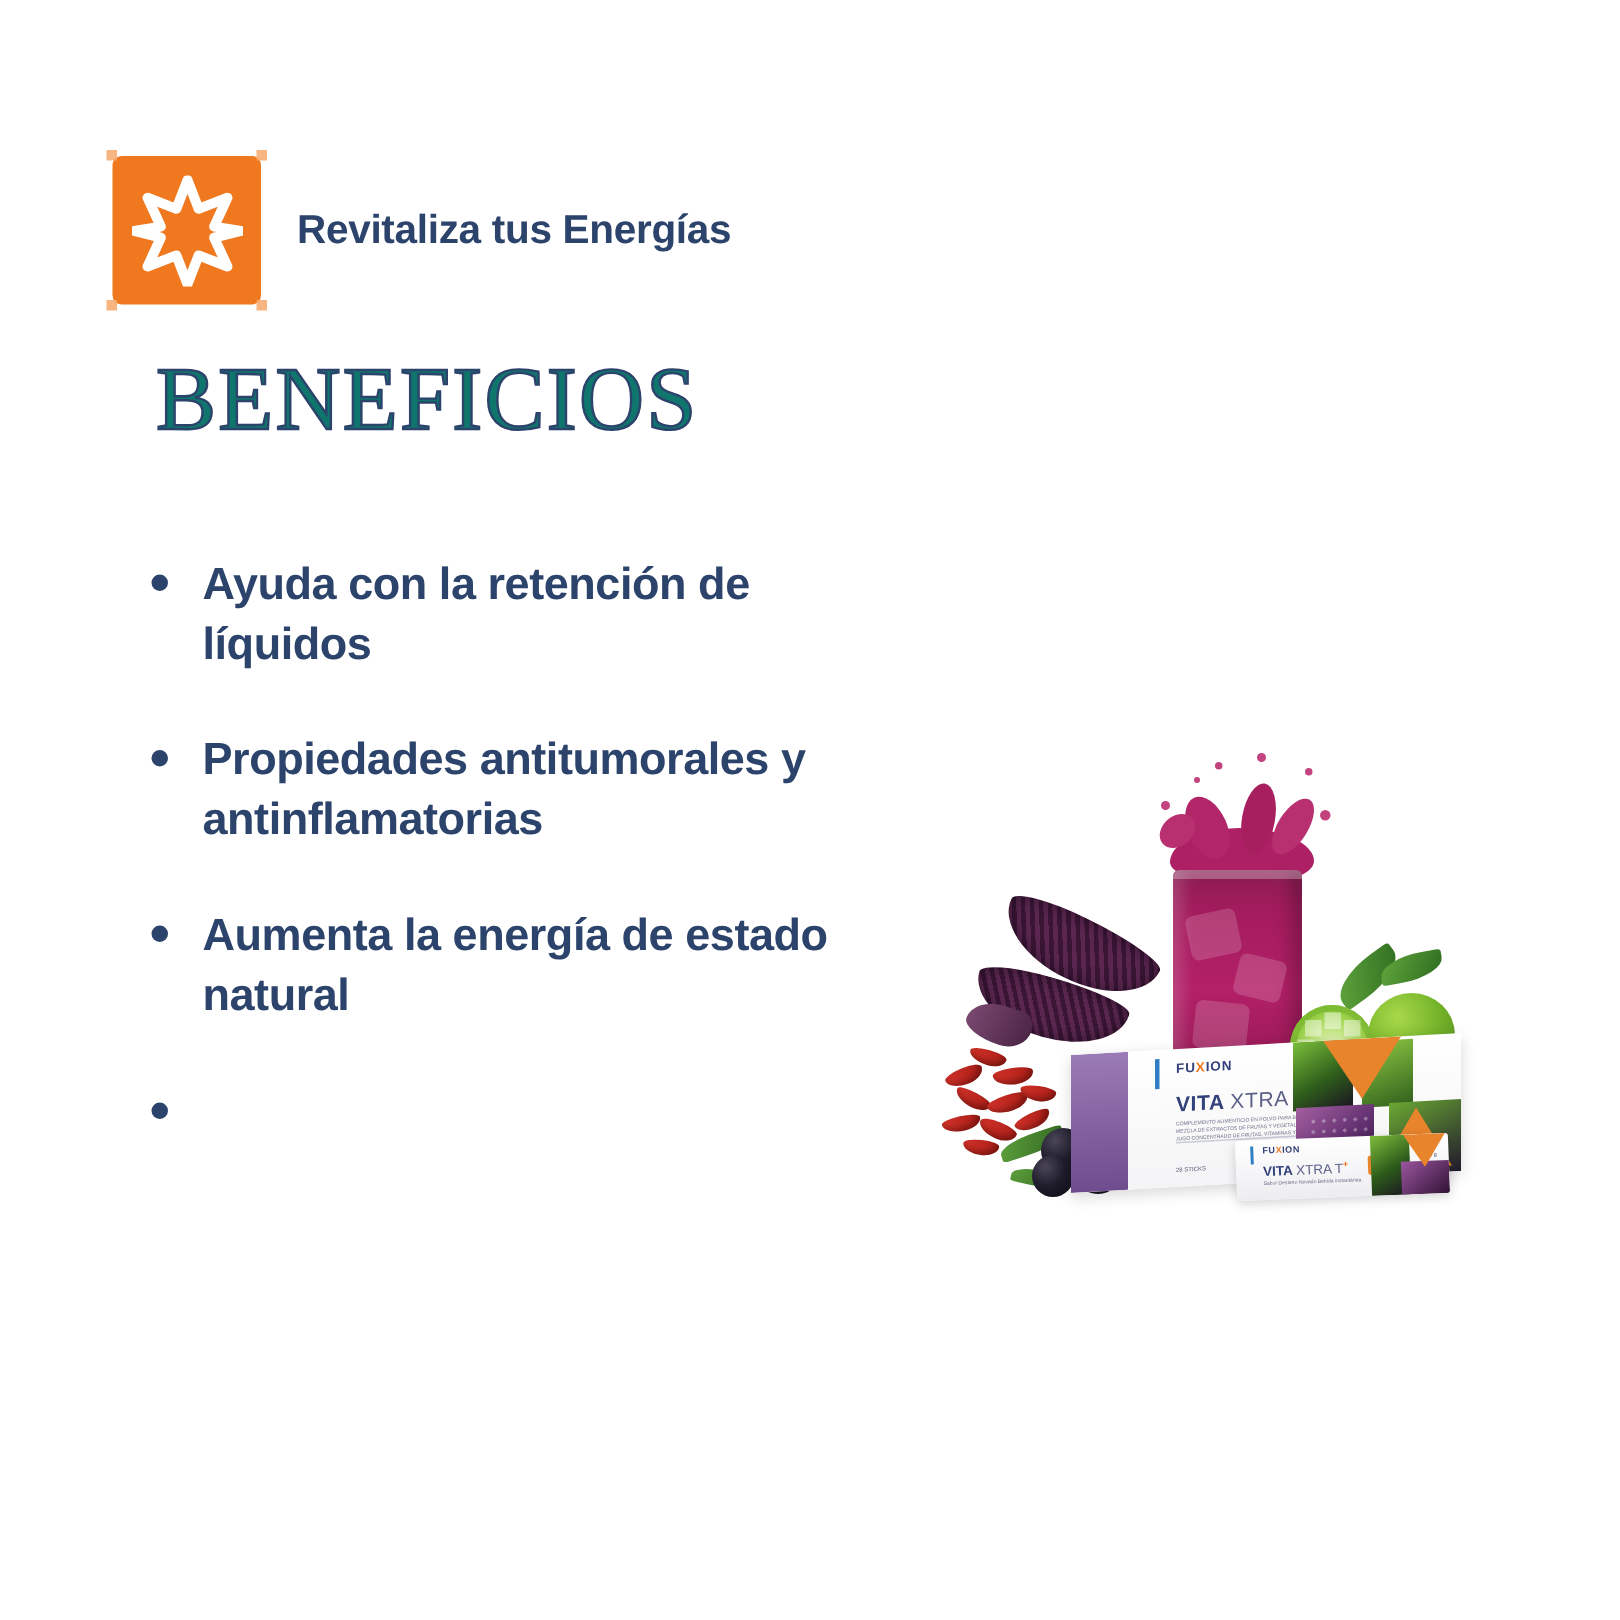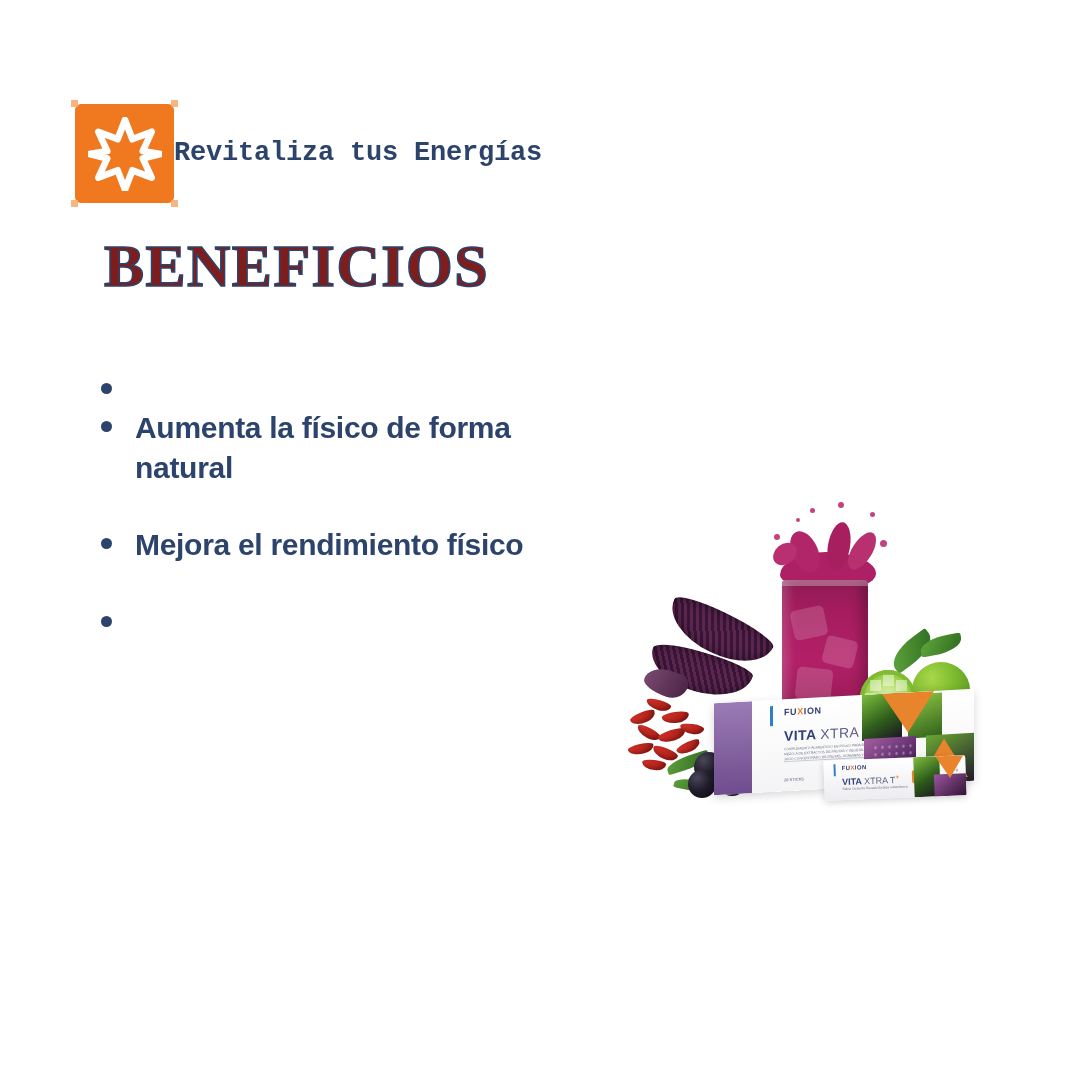--- a/index.html
+++ b/index.html
@@ -8,21 +8,21 @@
     background:#ffffff;
     font-family:"Liberation Sans", sans-serif;
     overflow:hidden;
     position:relative;
   }
   .canvas{position:relative;width:1080px;height:1080px;background:#fff;}
 
   
   .brand-row{
     position:absolute;left:75px;top:104px;
-    display:flex;align-items:center;font-family:Liberation Mono, monospace;
+    display:flex;align-items:center;gap:24px;
   }
   .logo-box{
     position:relative;
     width:99px;height:99px;border-radius:6px;
     background:#F0781F;
     display:flex;align-items:center;justify-content:center;
     flex:0 0 auto;
   }
   .logo-box .handle{
     position:absolute;width:7px;height:7px;background:#F6A96B;opacity:.85;
@@ -35,24 +35,24 @@
   .brand-title{
     font-size:27px;font-weight:700;color:#2C436B;
     letter-spacing:-0.2px;white-space:nowrap;
     line-height:1;
   }
 
   
   .heading{
     position:absolute;left:104px;top:236px;
     font-family:"Liberation Serif", serif;
-    font-weight:700;
+    font-weight:400;
     font-size:60px;
     letter-spacing:1.5px;
-    color:#7f1d1d;
+    color:#0f766e;
     line-height:1;
     -webkit-text-stroke:1.6px #2C436B;
   }
 
   
   .benefits{
     position:absolute;left:95px;top:370px;
     width:470px;
     margin:0;padding:0;list-style:none;
   }
@@ -294,28 +294,29 @@
     </div>
 
     <div class="brand-title">Revitaliza tus Energías</div>
   </div>
 
   <div class="heading">BENEFICIOS</div>
 
   <ul class="benefits">
     <li class="benefit">
       <span class="dot"></span>
+      <span>Ayuda con la retención de líquidos</span>
     </li>
     <li class="benefit">
       <span class="dot"></span>
-      <span>Aumenta la físico de forma natural</span>
+      <span>Propiedades antitumorales y antinflamatorias</span>
     </li>
     <li class="benefit">
       <span class="dot"></span>
-      <span>Mejora el rendimiento físico</span>
+      <span>Aumenta la energía de estado natural</span>
     </li>
     <li class="benefit">
       <span class="dot"></span>
     </li>
   </ul>
 
   <div class="product">
 
     <div class="layer splash">
       <span class="blob b1"></span>

